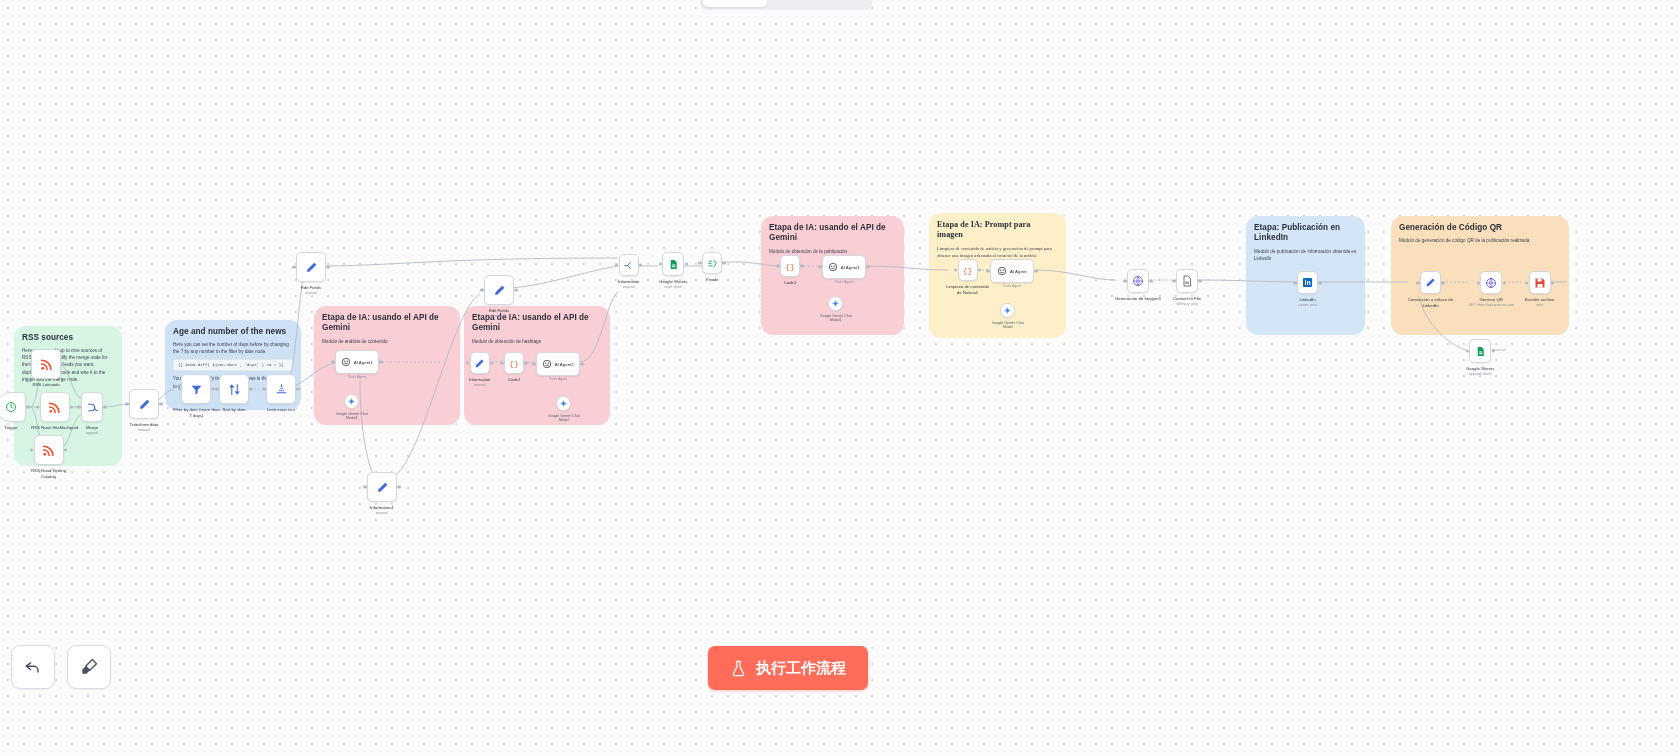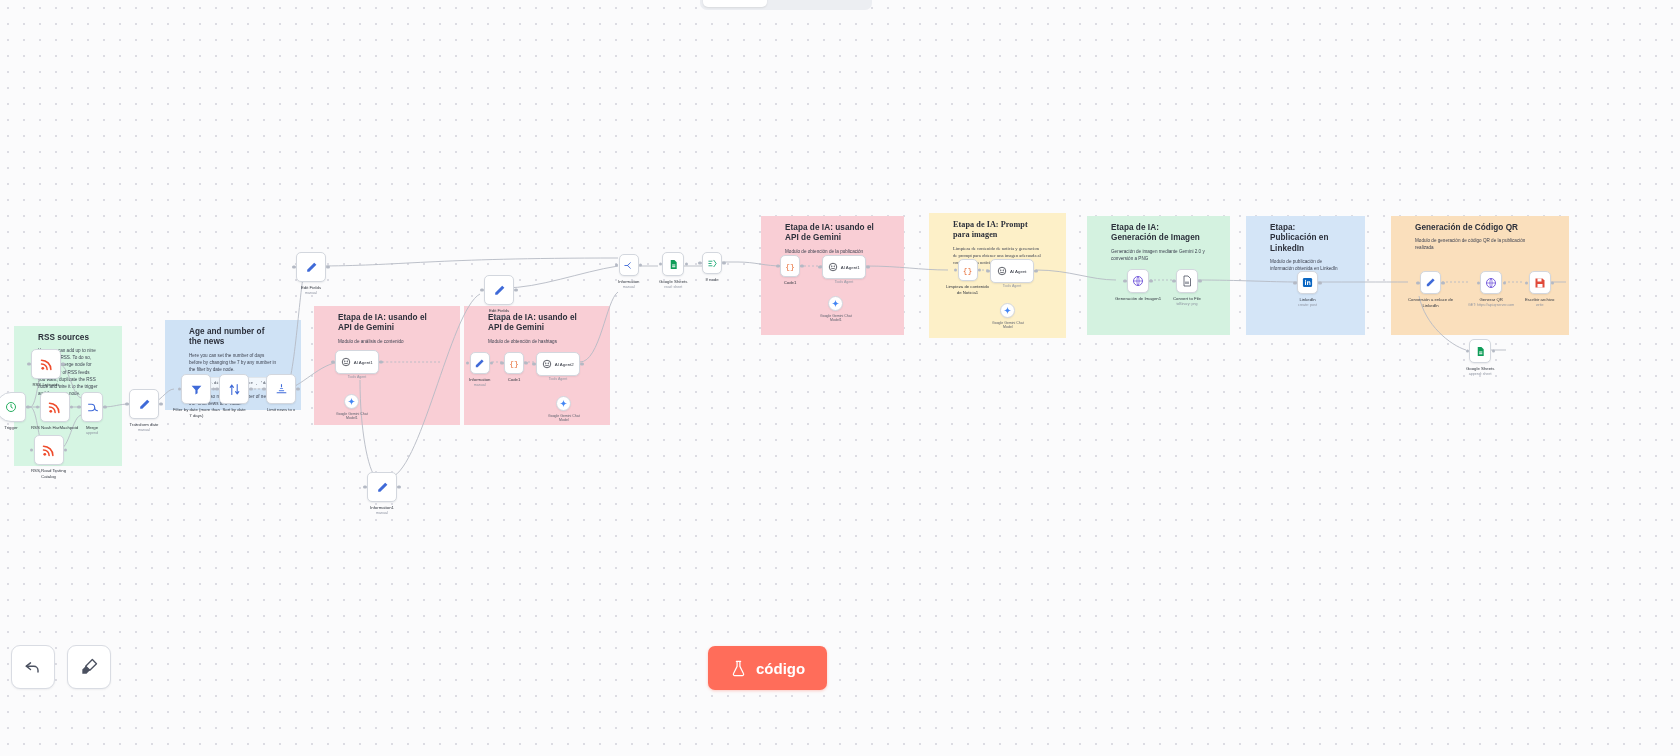--- a/index.html
+++ b/index.html
@@ -30,22 +30,22 @@
     font-size: 12.5px; color: #4b5160;
     padding: 6px 13px 7px 13px; border-radius: 5px;
     white-space: nowrap; line-height: 1;
   }
   .tabstrip .tab.active { background: #ffffff; color: #222733; font-weight: 600;
     box-shadow: 0 1px 2px rgba(0,0,0,.09); }
 
   
   .sticky {
     position: absolute;
-    border-radius: 0;
-    padding: 7px 24px;
+    border-radius: 12px;
+    padding: 7px 8px;
     overflow: hidden;
     z-index: 1;
   }
   .sticky .st-title {
     font-size: 8.2px; font-weight: 700; color: #2b2f3a;
     line-height: 1.25; letter-spacing: .05px;
     margin-bottom: 4px;
   }
   .sticky .st-body {
     font-size: 4.6px; color: #3d4250; line-height: 1.55;
@@ -187,24 +187,20 @@
   <div class="sticky pink" style="left:761px; top:216px; width:143px; height:119px;">
     <div class="st-title">Etapa de IA: usando el API de Gemini</div>
     <div class="st-body">Modulo de obtención de la publicación</div>
   </div>
 
   <div class="sticky yellow" style="left:929px; top:213px; width:137px; height:125px;">
     <div class="st-title">Etapa de IA: Prompt para imagen</div>
     <div class="st-body">Limpieza de contenido de noticia y generacion de prompt para obtener una imagen adecuada al contexto de la noticia</div>
   </div>
 
-  <div class="sticky mint" style="left:1087px; top:216px; width:143px; height:119px;">
-    <div class="st-title">Etapa de IA: Generación de Imagen</div>
-    <div class="st-body">Generación de imagen mediante Gemini 2.0 y conversión a PNG</div>
-  </div>
 
   <div class="sticky sky" style="left:1246px; top:216px; width:119px; height:119px;">
     <div class="st-title">Etapa: Publicación en LinkedIn</div>
     <div class="st-body">Modulo de publicación de información obtenida en LinkedIn</div>
   </div>
 
   <div class="sticky orange" style="left:1391px; top:216px; width:178px; height:119px;">
     <div class="st-title">Generación de Código QR</div>
     <div class="st-body">Modulo de generación de código QR de la publicación realizada</div>
   </div>
@@ -707,16 +703,16 @@
     <svg width="20" height="20" viewBox="0 0 24 24">
       <path d="M16 3l5 5-8 8-5-5z" fill="none" stroke="#4b5160" stroke-width="1.6" stroke-linejoin="round"></path>
       <path d="M8 11l-4 4v5h5l4-4" fill="#4b5160"></path>
     </svg>
   </div>
 
   <button id="execute-btn">
     <svg class="flask" width="17" height="17" viewBox="0 0 24 24">
       <path d="M9 2h6M10 2v7L5 19a2 2 0 002 3h10a2 2 0 002-3l-5-10V2" fill="none" stroke="#ffffff" stroke-width="1.7" stroke-linecap="round" stroke-linejoin="round"></path>
     </svg>
-    <span>código</span>
+    <span>执行工作流程</span>
   </button>
 
 </div>
 
 </body></html>

